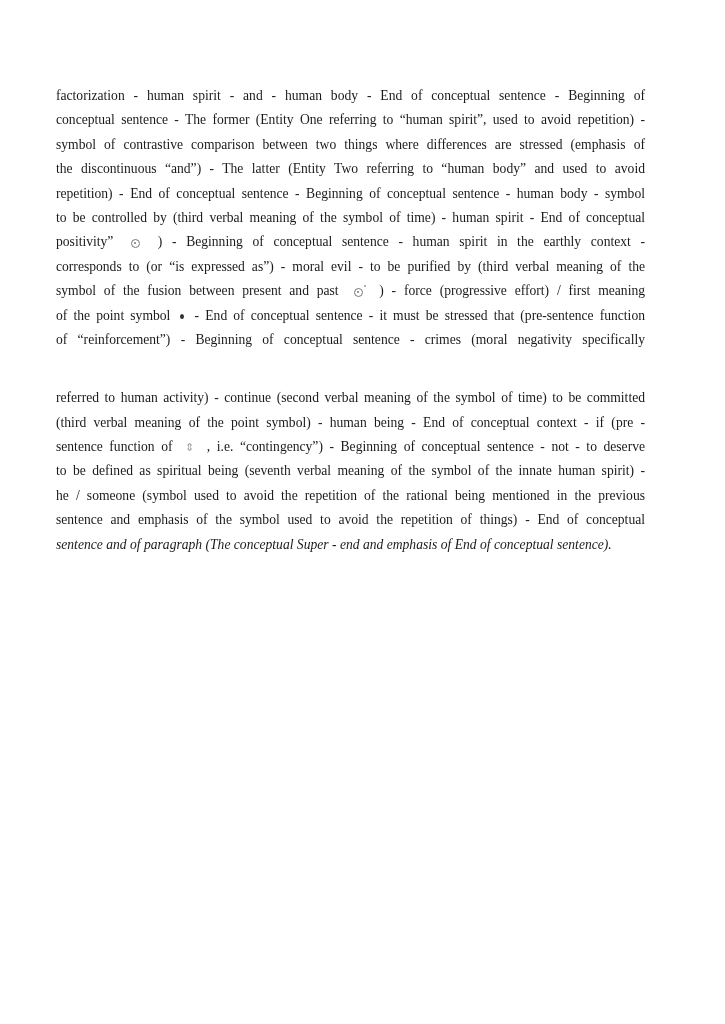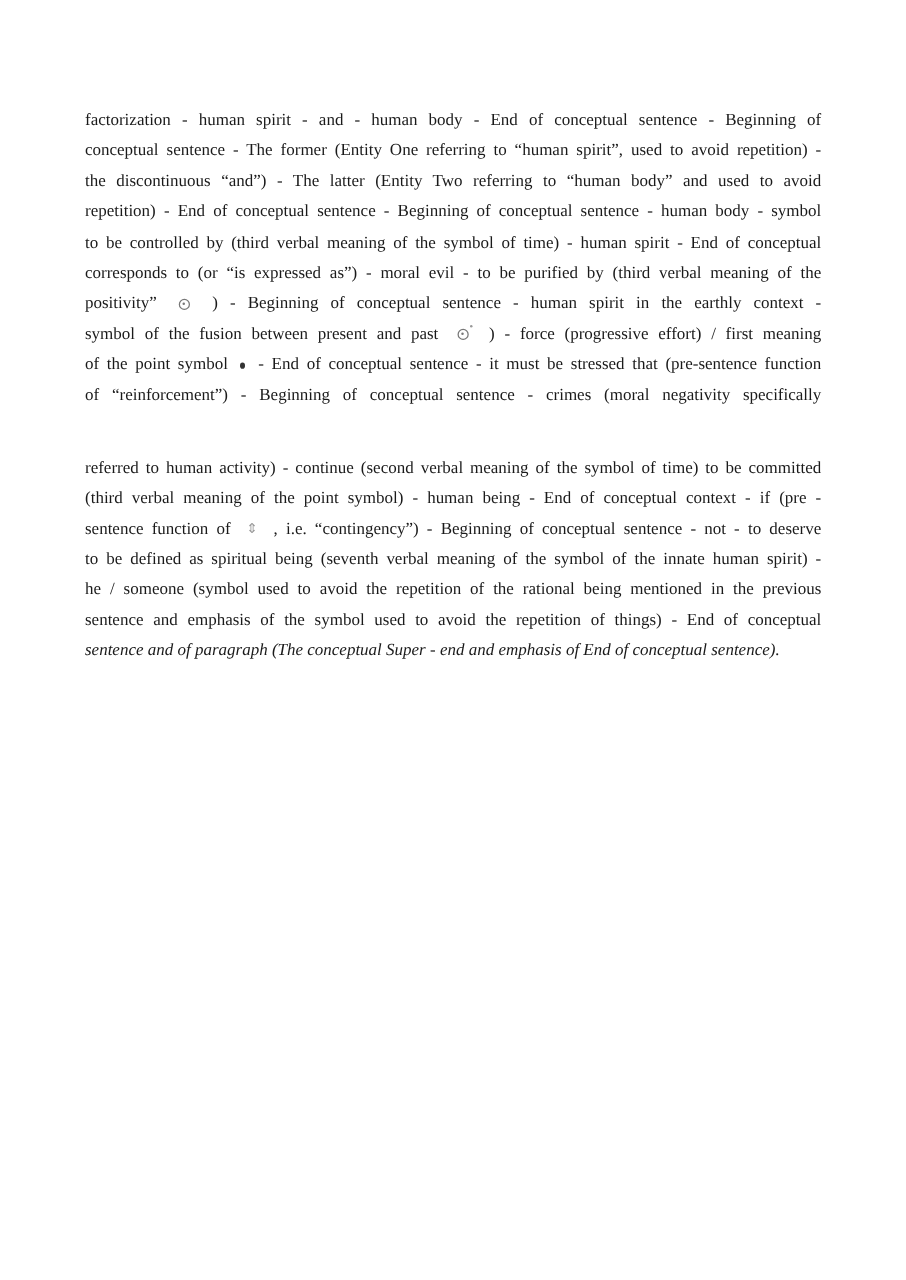--- a/index.html
+++ b/index.html
@@ -1,48 +1,49 @@
 <!DOCTYPE html>
 <html><head>
   <meta charset="utf-8">
   <style>
     html, body { margin: 0; padding: 0; background: #ffffff; }
     body { width: 725px; height: 1024px; position: relative; overflow: hidden; }
     .page {
-      position: absolute; left: 68px; top: 84px; width: 589px;
+      position: absolute; left: 56px; top: 84px; width: 589px;
       font-family: "Liberation Serif", serif;
       font-size: 13.6px; line-height: 24.4px; color: #1a1a1a;
       text-align: justify;
     }
     .line { display: block; text-align: justify; text-align-last: justify; height: 24.4px; white-space: nowrap; }
     .line.last { text-align-last: left; font-style: italic; }
     .sym { display: inline-block; vertical-align: middle; color: #666; }
     .sym-circle { width: 9px; height: 9px; border: 1.6px solid #777; border-radius: 50%; position: relative; box-sizing: border-box; margin: 0 8px; }
     .sym-circle::after { content: ""; position: absolute; left: 2px; top: 2px; width: 2px; height: 2px; border-radius: 50%; background: #777; }
     .sym-circle.tick::before { content: ""; position: absolute; right: -4px; top: -4px; width: 2px; height: 2px; background: #999; border-radius: 50%; }
     .sym-dot { width: 4px; height: 5px; background: #333; border-radius: 50%; margin: 0 4px; }
     .sym-arrow { font-size: 11px; color: #999; margin: 0 6px; line-height: 1; }
   </style>
 </head>
 <body>
 
 <div class="page">
   <span class="line" style="white-space: normal; text-align-last: justify;">factorization - human spirit - and - human body - End of conceptual sentence - Beginning of</span>
   <span class="line" style="white-space: normal; text-align-last: justify;">conceptual sentence - The former (Entity One referring to “human spirit”, used to avoid repetition) -</span>
+  <span class="line" style="white-space: normal; text-align-last: justify;">symbol of contrastive comparison between two things where differences are stressed (emphasis of</span>
   <span class="line" style="white-space: normal; text-align-last: justify;">the discontinuous “and”) - The latter (Entity Two referring to “human body” and used to avoid</span>
   <span class="line" style="white-space: normal; text-align-last: justify;">repetition) - End of conceptual sentence - Beginning of conceptual sentence - human body - symbol</span>
   <span class="line" style="white-space: normal; text-align-last: justify;">to be controlled by (third verbal meaning of the symbol of time) - human spirit - End of conceptual</span>
-
-  <span class="line" style="white-space: normal; text-align-last: justify;">corresponds to (or “is expressed as”) - moral evil - to be purified by (third verbal meaning of the</span>
 
   <span class="line" style="white-space: normal; text-align-last: justify;">
     <span>positivity”</span>
     <span class="sym sym-circle"></span>
     <span>) - Beginning of conceptual sentence - human spirit in the earthly context -</span>
   </span>
+
+  <span class="line" style="white-space: normal; text-align-last: justify;">corresponds to (or “is expressed as”) - moral evil - to be purified by (third verbal meaning of the</span>
 
   <span class="line" style="white-space: normal; text-align-last: justify;">
     <span>symbol of the fusion between present and past</span>
     <span class="sym sym-circle tick"></span>
     <span>) - force (progressive effort) / first meaning</span>
   </span>
 
   <span class="line" style="white-space: normal; text-align-last: justify;">
     <span>of the point symbol</span>
     <span class="sym sym-dot"></span>

